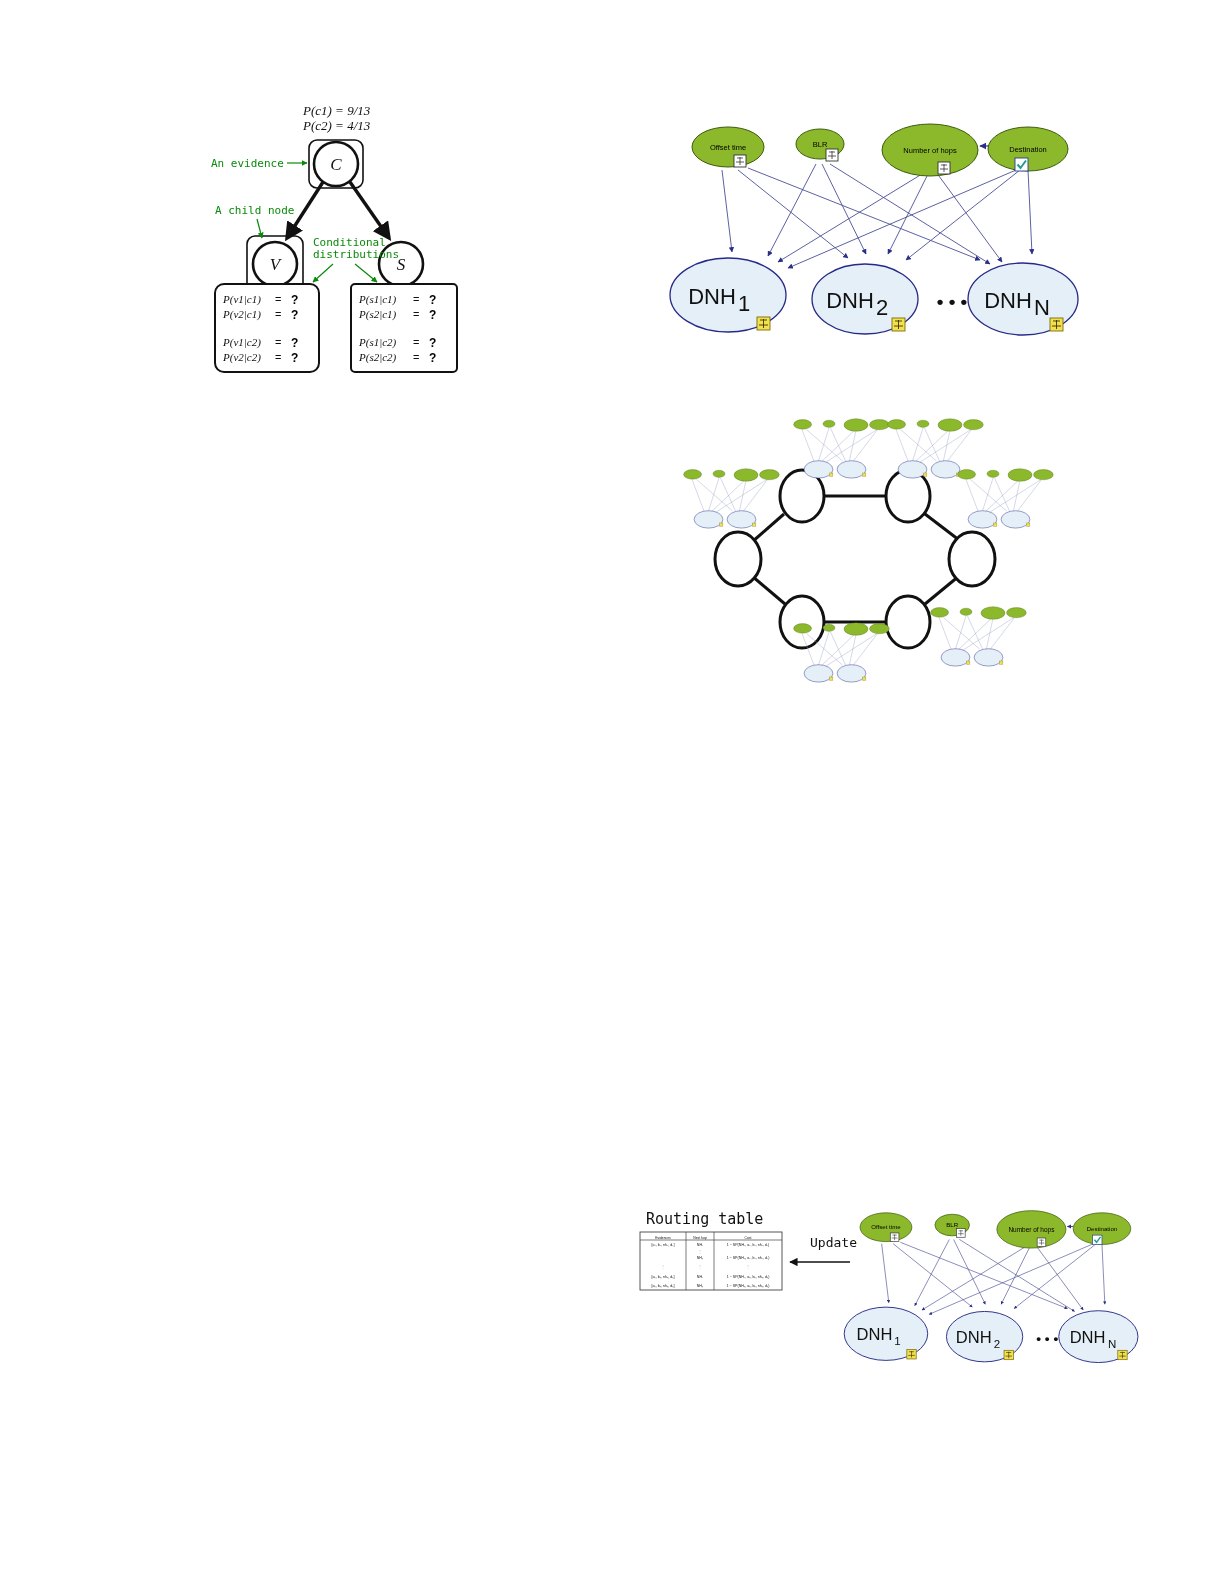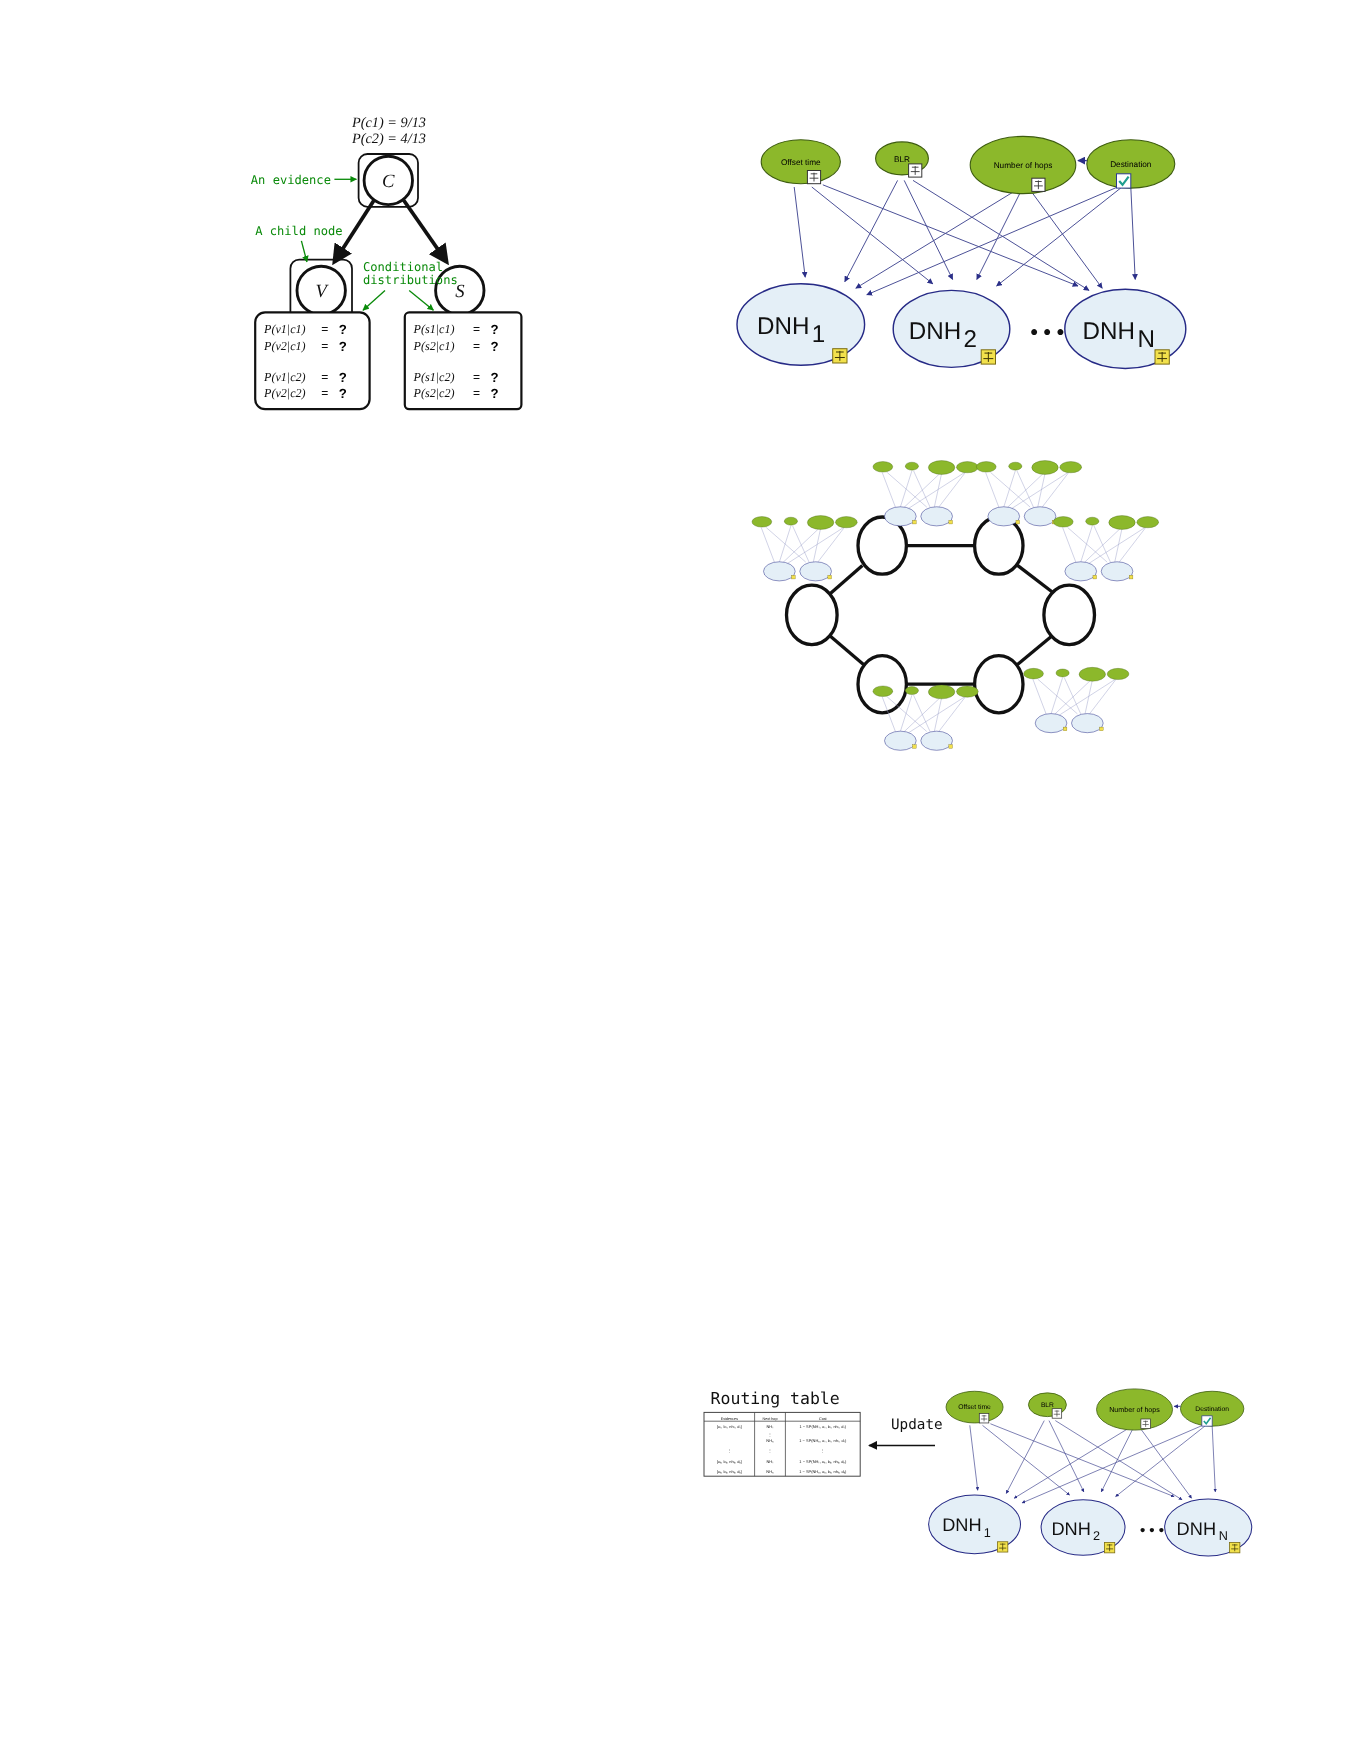--- a/index.html
+++ b/index.html
@@ -17,21 +17,21 @@
   .nodelbl{font-size:7.5px;fill:#000;}
   .dnhlbl{font-size:22px;fill:#111;}
   .cpt{font-size:11px;fill:#111;}
   .qm{font-size:12px;font-weight:bold;fill:#000;}
   .tbl-title{font-size:15px;fill:#111;font-family:"DejaVu Sans Mono", monospace;}
   .upd{font-size:13px;fill:#111;font-family:"DejaVu Sans Mono", monospace;}
 </style>
 </head>
 <body>
 
-<div class="fig" style="left:222px;top:88px;width:262px;height:292px;">
+<div class="fig" style="left:205px;top:88px;width:262px;height:292px;">
   <svg width="262" height="292" viewBox="0 0 262 292">
     <defs>
       <marker id="arrBlack" viewBox="0 0 10 10" refX="8" refY="5" markerWidth="5.5" markerHeight="5.5" orient="auto">
         <path d="M0,0 L10,5 L0,10 z" fill="#111"></path>
       </marker>
       <marker id="arrGreen" viewBox="0 0 10 10" refX="9" refY="5" markerWidth="5" markerHeight="5" orient="auto">
         <path d="M0,0 L10,5 L0,10 z" fill="#0a8a0a"></path>
       </marker>
     </defs>
 
@@ -353,21 +353,21 @@
       <ellipse cx="220" cy="30" rx="40" ry="21" fill="#8cb82b" stroke="#3d5c0f"></ellipse>
       <ellipse cx="298" cy="29" rx="33" ry="17" fill="#8cb82b" stroke="#3d5c0f"></ellipse>
       <ellipse cx="95" cy="178" rx="48" ry="29" fill="#e4eff7" stroke="#262a86" stroke-width="1.5"></ellipse>
       <ellipse cx="205" cy="178" rx="48" ry="29" fill="#e4eff7" stroke="#262a86" stroke-width="1.5"></ellipse>
       <rect x="132" y="190" width="11" height="11" fill="#f2e14c" stroke="#7a6b12"></rect>
       <rect x="242" y="190" width="11" height="11" fill="#f2e14c" stroke="#7a6b12"></rect>
     </g>
   </svg>
 </div>
 
-<div class="fig" style="left:632px;top:1252px;width:500px;height:165px;">
+<div class="fig" style="left:632px;top:1200px;width:500px;height:165px;">
   <svg width="500" height="165" viewBox="0 0 500 165">
     <defs>
       <marker id="arrBlue3" viewBox="0 0 10 10" refX="9" refY="5" markerWidth="5" markerHeight="5" orient="auto">
         <path d="M0,0 L10,5 L0,10 z" fill="#2b2f88"></path>
       </marker>
       <marker id="arrBlk2" viewBox="0 0 10 10" refX="9" refY="5" markerWidth="6" markerHeight="6" orient="auto">
         <path d="M0,0 L10,5 L0,10 z" fill="#111"></path>
       </marker>
     </defs>
 

